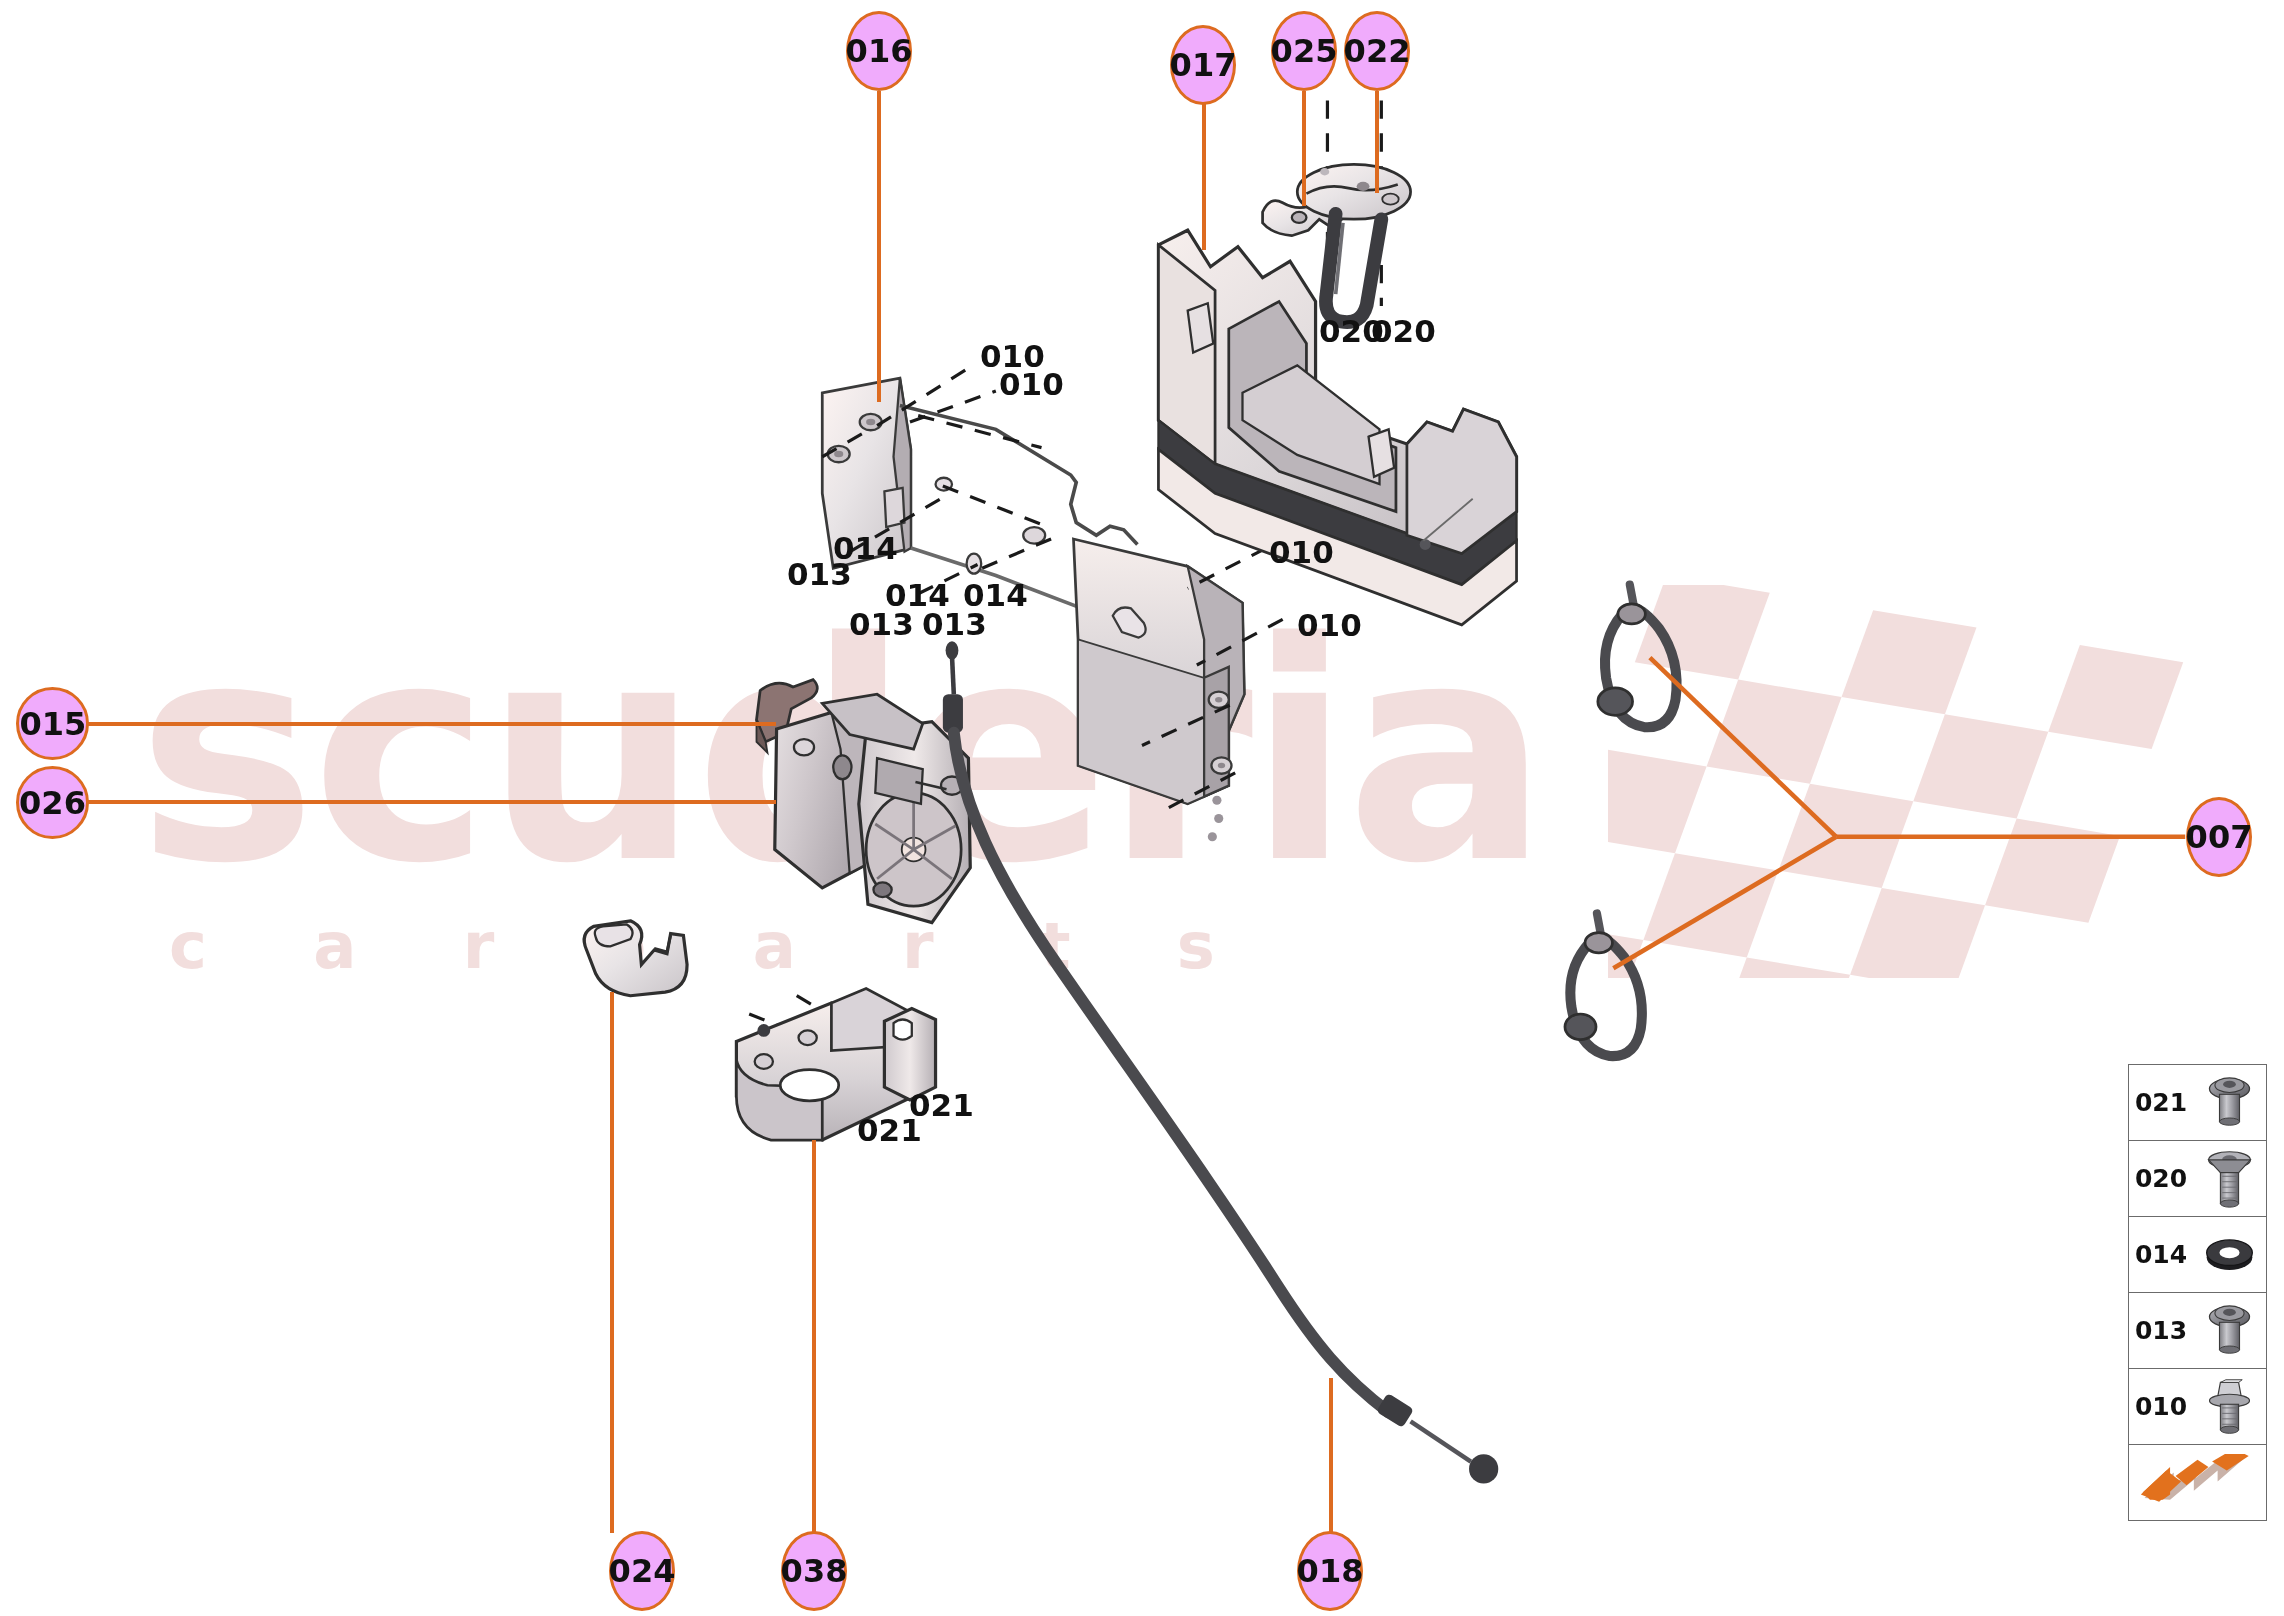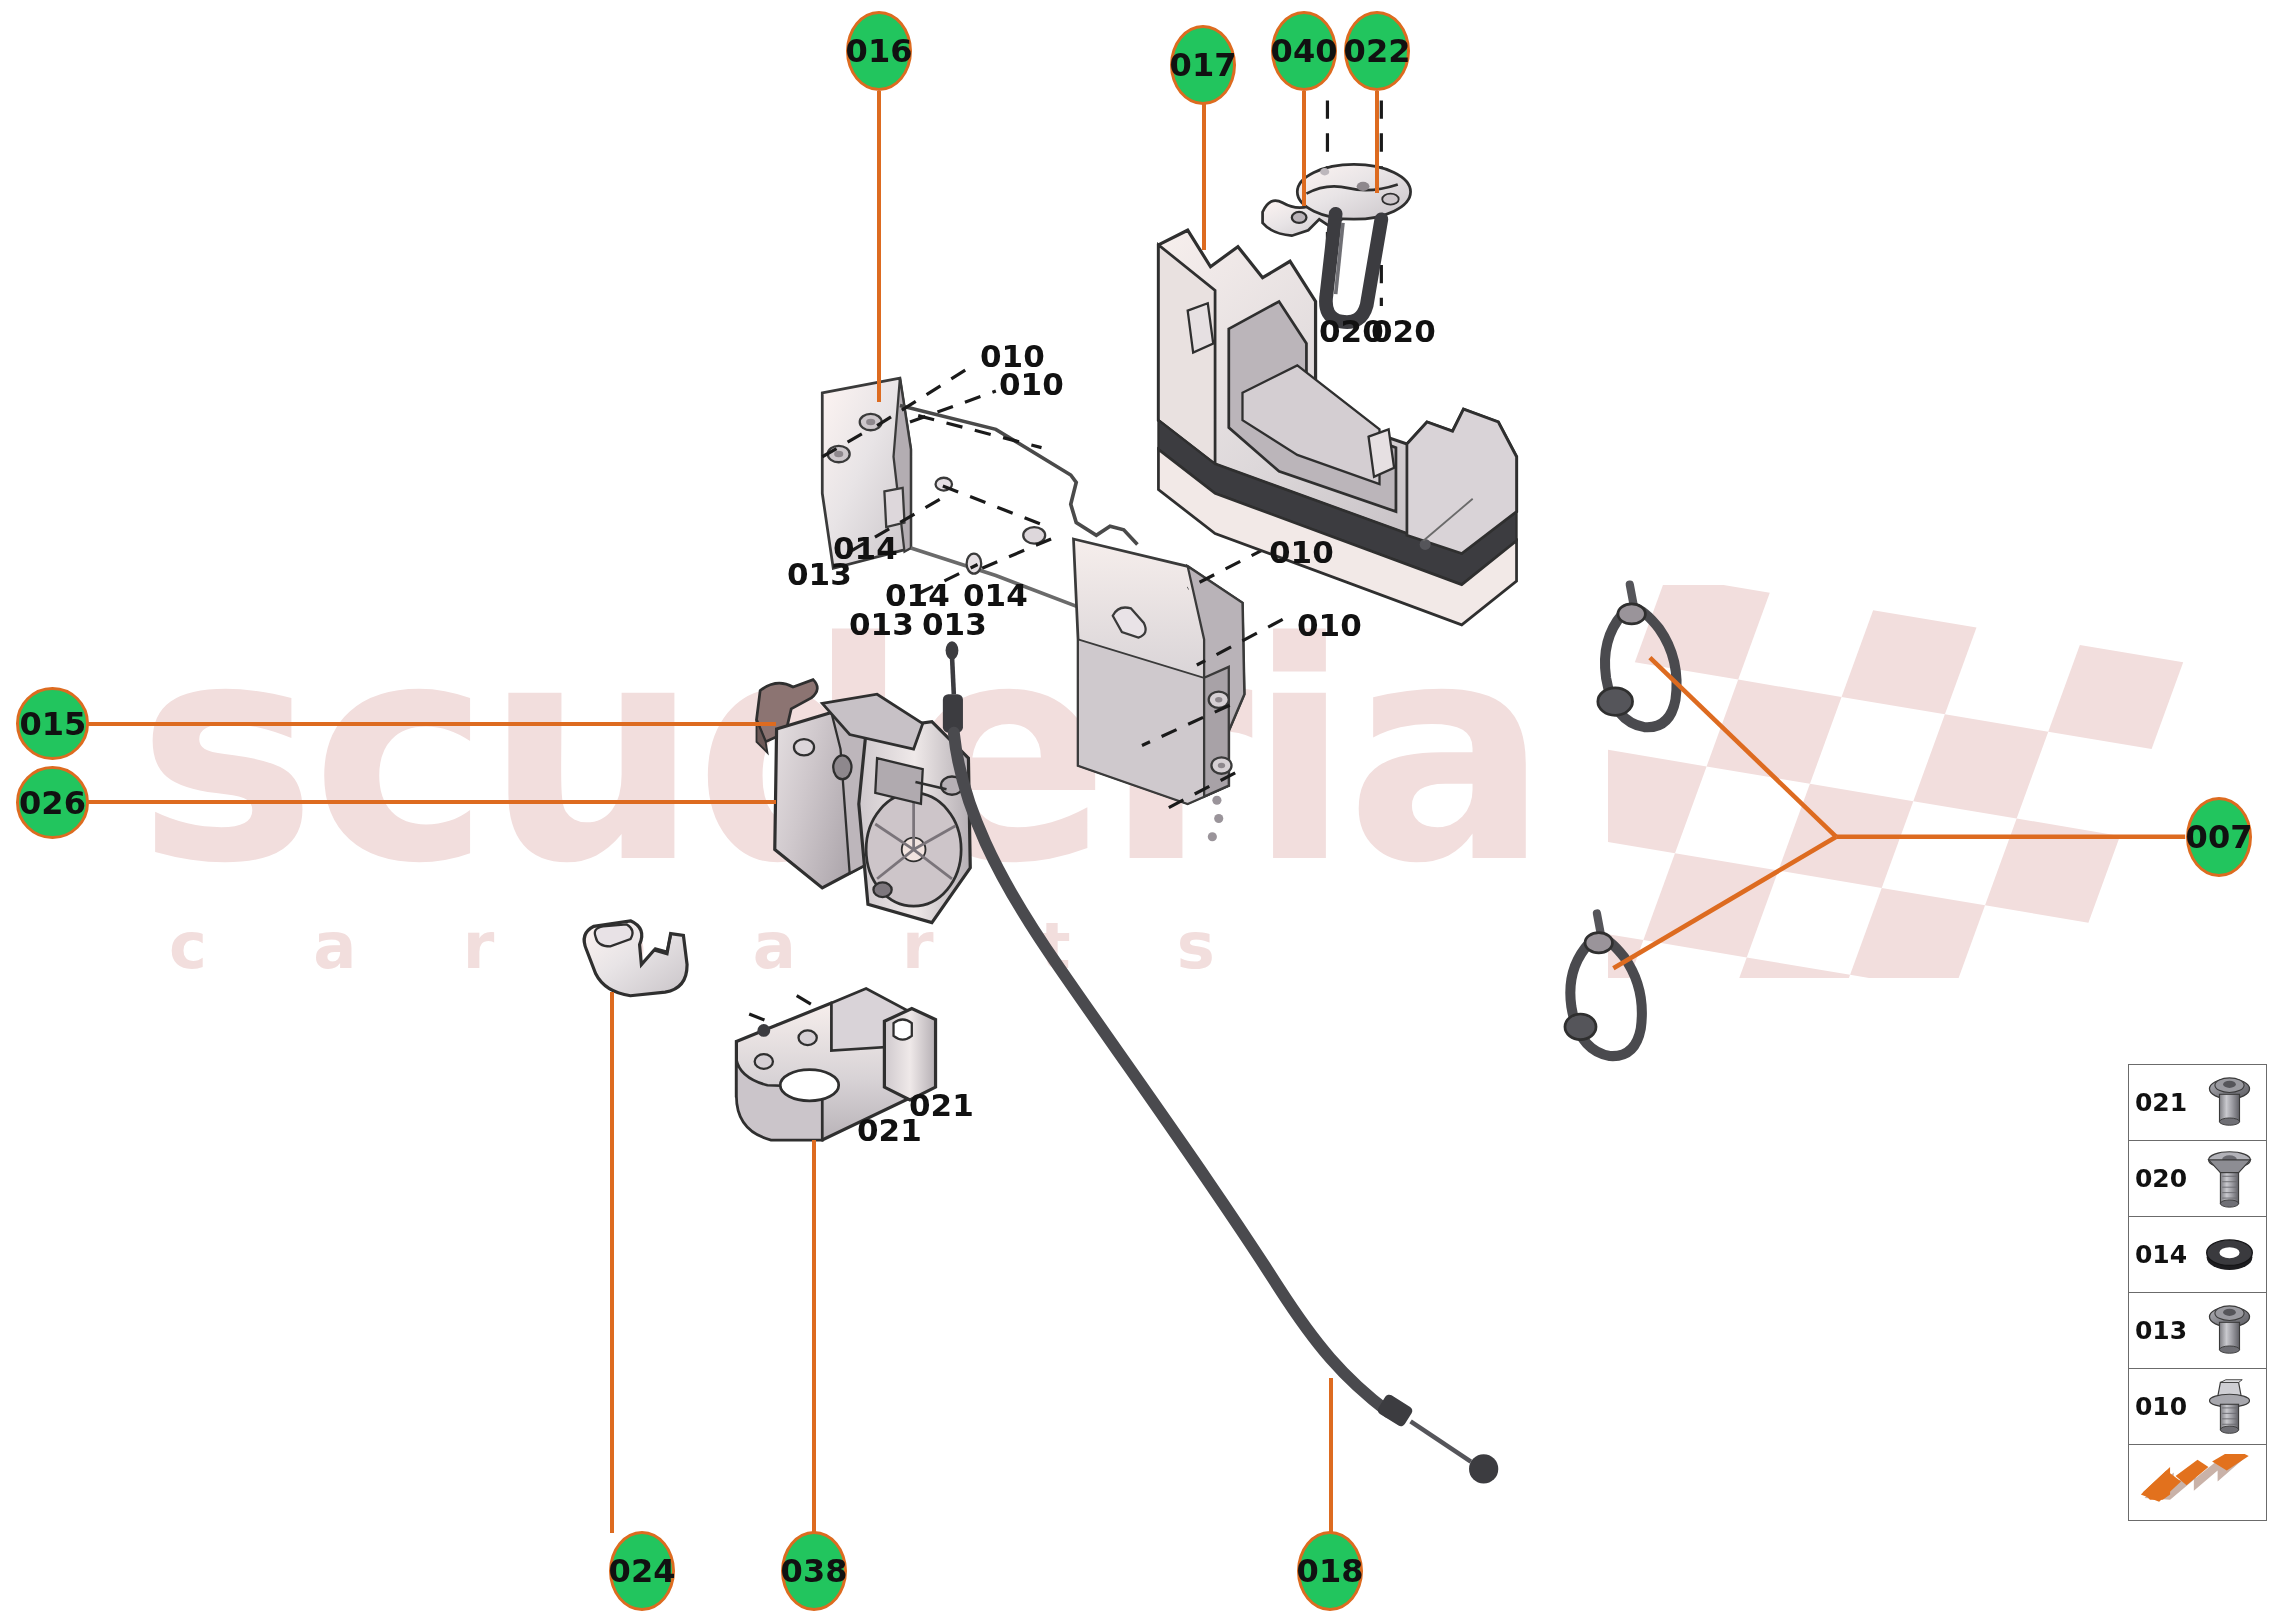--- a/index.html
+++ b/index.html
@@ -40,21 +40,21 @@
     left:1608px;top:585px;
     width:640px;height:393px;
     pointer-events:none;
   }
   
   .callout{
     position:absolute;
     width:66px;height:80px;
     border:3.7px solid #DD6B20;
     border-radius:50%;
-    background:#22c55e;
+    background:#f0abfc;
     display:flex;align-items:center;justify-content:center;
     font-size:32px;font-weight:700;color:#111111;
     letter-spacing:0px;
     box-sizing:border-box;
     z-index:40;
   }
   .callout.round{width:73px;height:73px;}
   
   .lead{
     position:absolute;
@@ -390,21 +390,21 @@
   <div class="lead v" style="left:812px;  top:1140px; height:393px;"></div>
   <div class="lead v" style="left:1329px; top:1378px; height:155px;"></div>
 
   <div class="callout" style="left:846px;  top:11px;">
     <span>016</span>
   </div>
   <div class="callout" style="left:1170px; top:25px;">
     <span>017</span>
   </div>
   <div class="callout" style="left:1271px; top:11px;">
-    <span>040</span>
+    <span>025</span>
   </div>
   <div class="callout" style="left:1344px; top:11px;">
     <span>022</span>
   </div>
   <div class="callout round" style="left:16.4px;  top:687px;">
     <span>015</span>
   </div>
   <div class="callout round" style="left:16px;  top:766px;">
     <span>026</span>
   </div>

